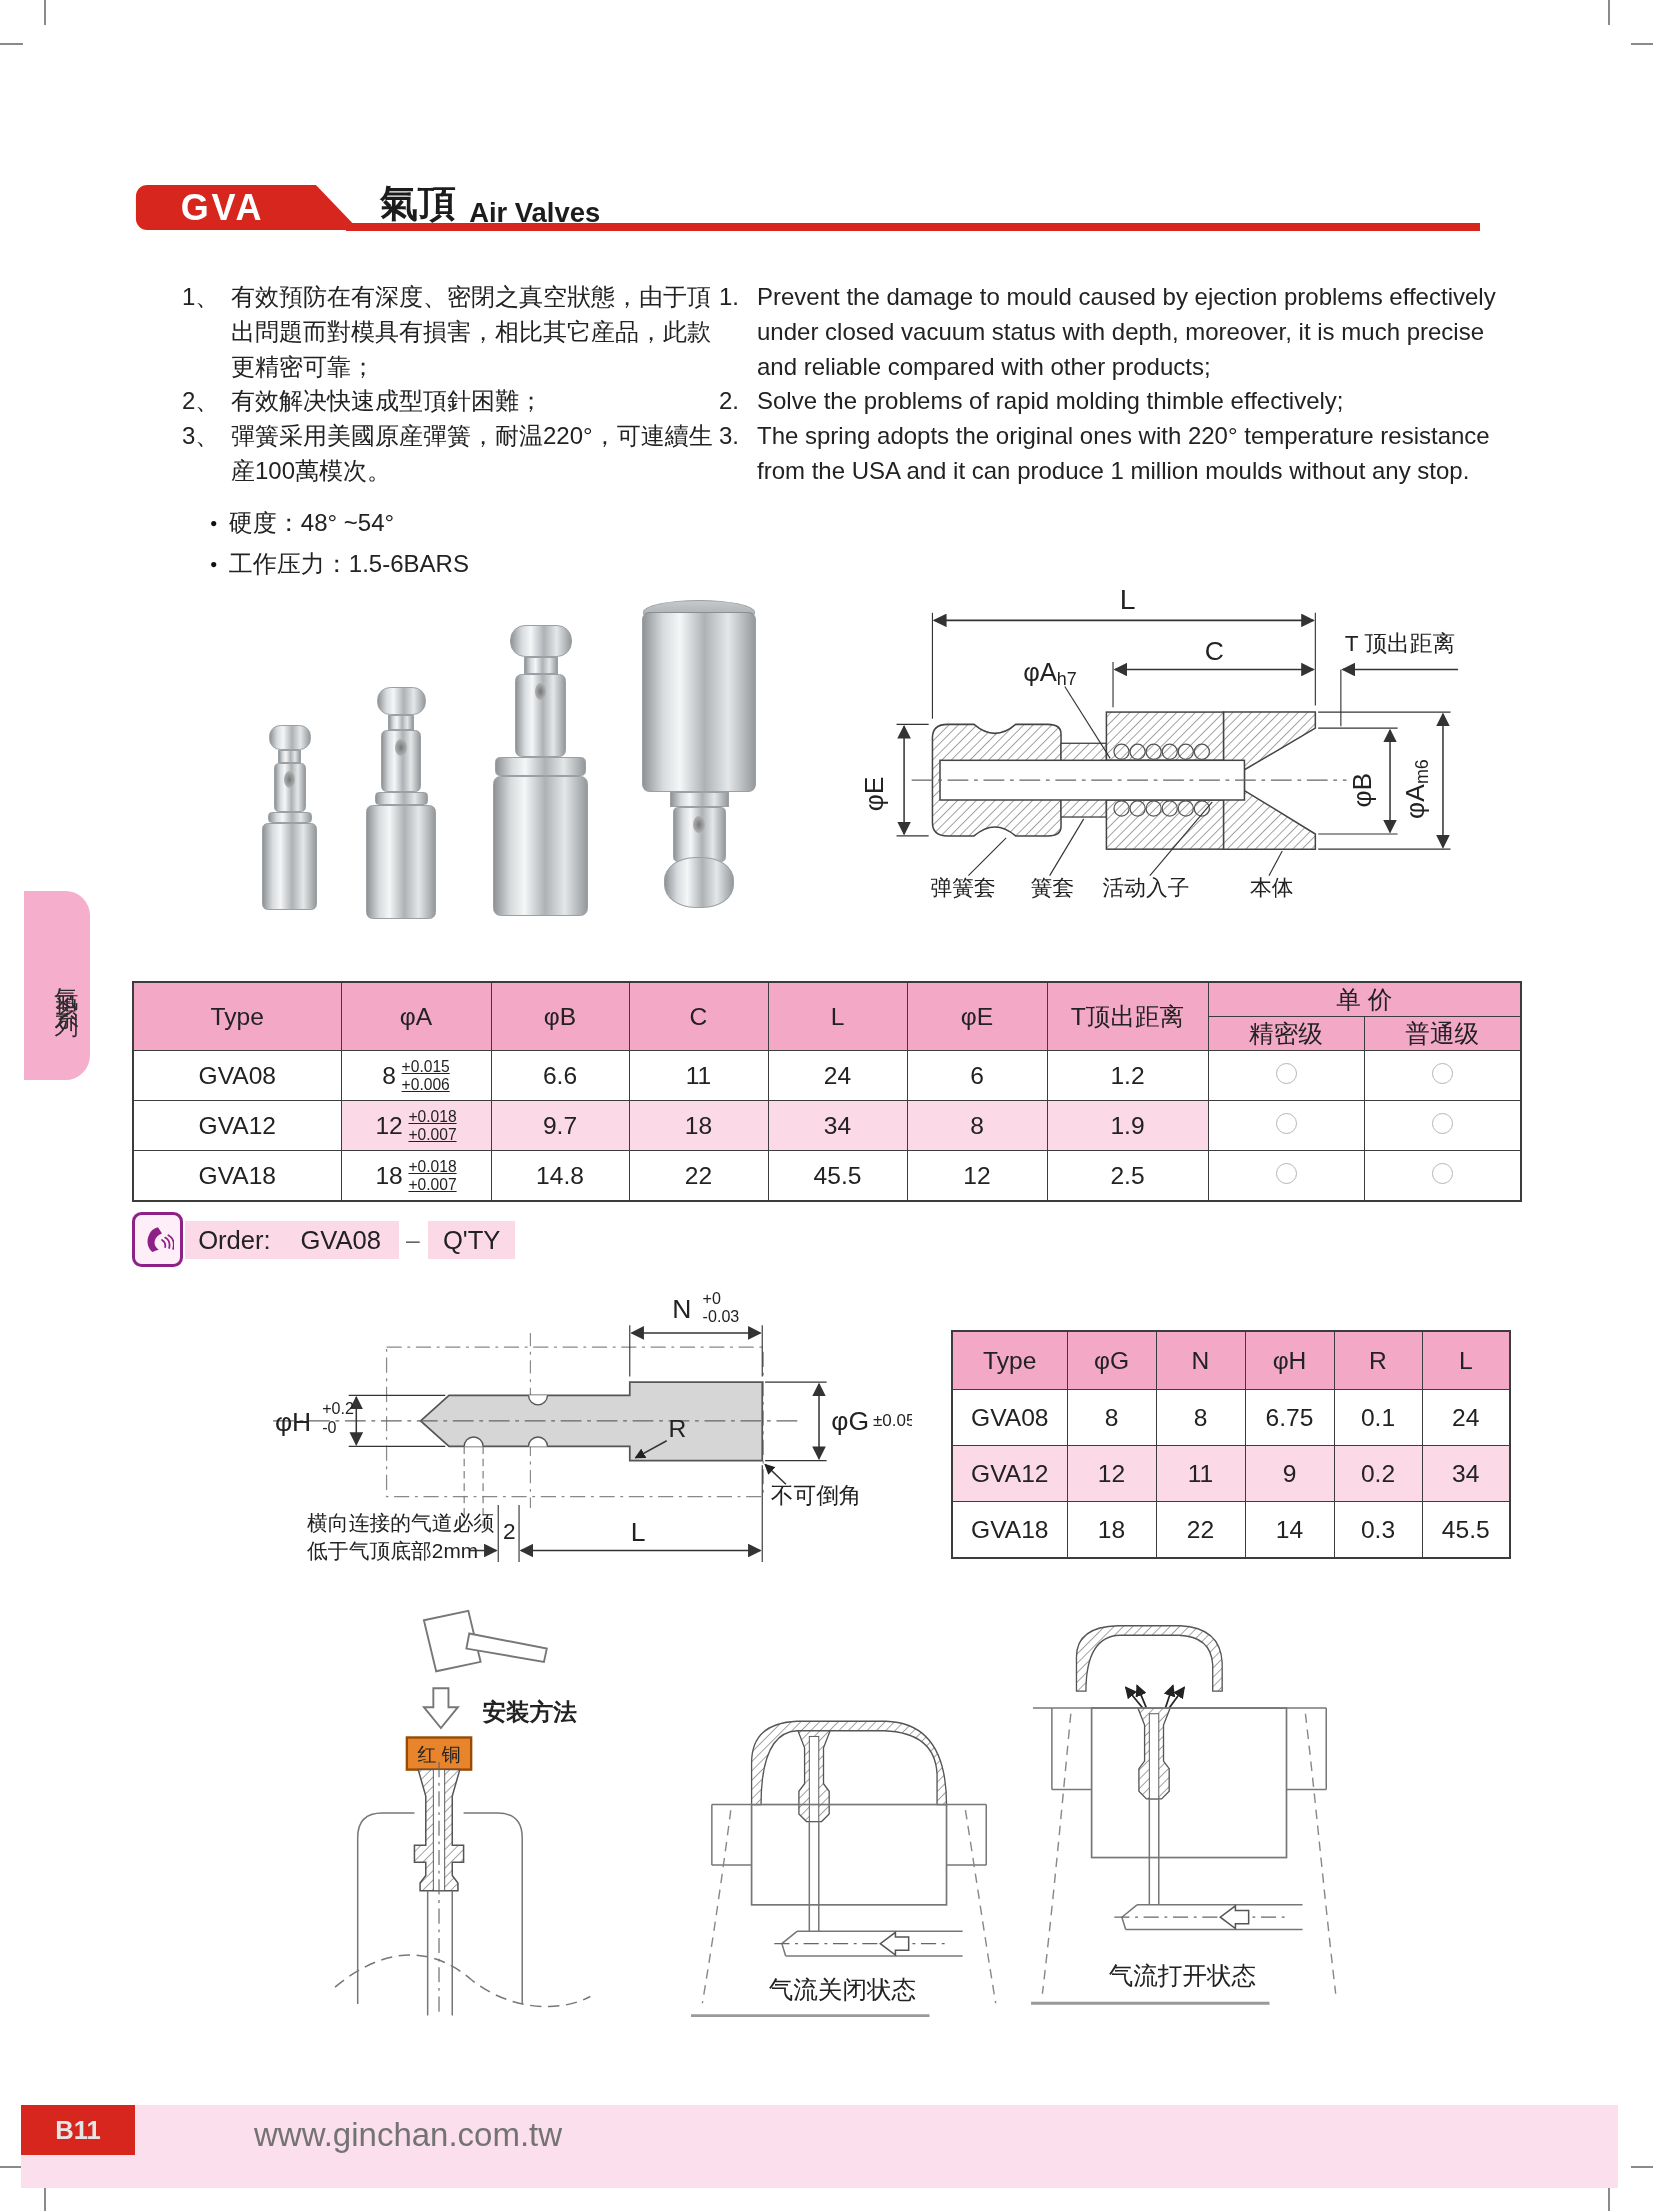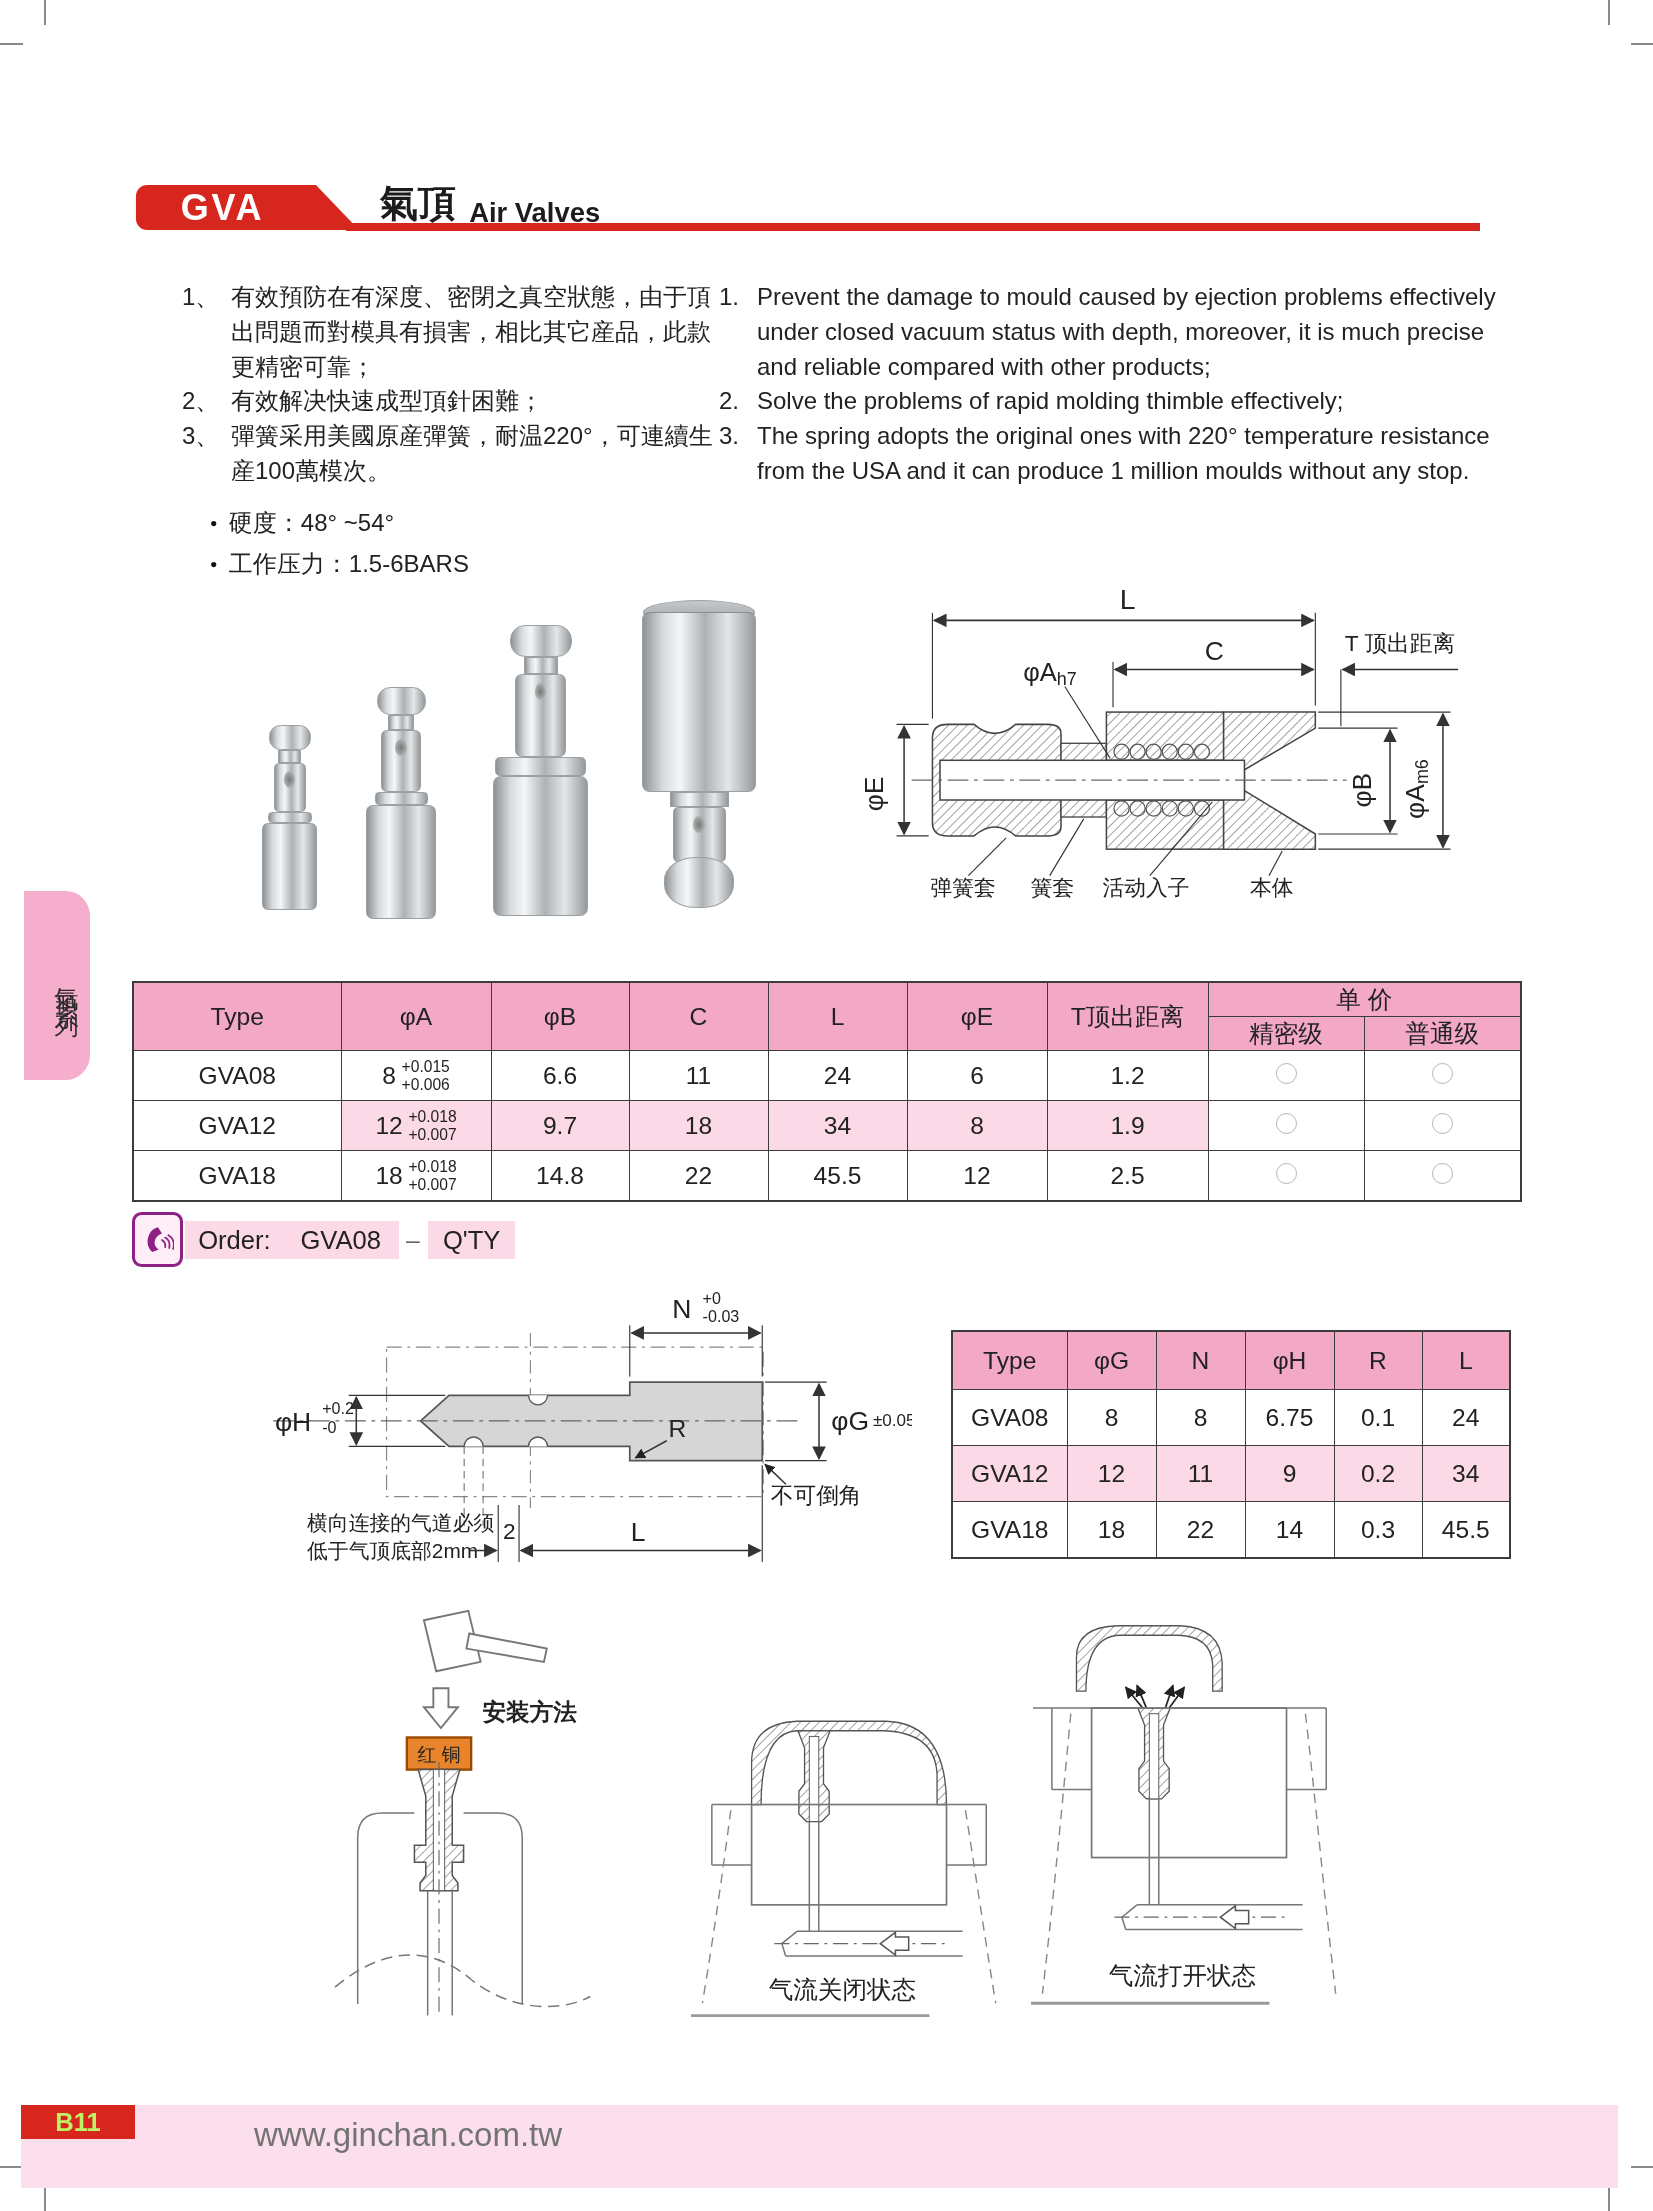--- a/index.html
+++ b/index.html
@@ -46,40 +46,40 @@
   th,td{border:1.9px solid #3c3c3c;text-align:center;font-weight:400;padding:0;}
   .t1 th,.t2 th{background:#f3a8c6;}
   .t1 thead tr:first-child th{height:31px;}
   .t1 thead tr:last-child th{height:31px;}
   .t1 tbody td{height:49px;}
   .t2 th{height:57px;}
   .t2 td{height:55px;}
   table{border:2.8px solid #3c3c3c;}
   .pinkcell{background:#fbd9e7;}
   .tolcol{display:inline-flex;flex-direction:column;font-size:15.6px;line-height:1.15;
-          text-align:left;margin-left:5.7px;vertical-align:middle;}
+          text-align:left;margin-left:5.7px;vertical-align:middle;text-decoration:underline;}
   .phiacell{display:flex;align-items:center;justify-content:center;}
   .circle{display:inline-block;width:19px;height:19px;border:1.9px solid #b5b5b5;border-radius:50%;}
 
   
   .phone-box{position:absolute;left:132px;top:1212px;width:45px;height:49px;border:3.8px solid #8e2185;
              border-radius:9.5px;display:flex;align-items:center;justify-content:center;background:#fdeef7;}
   .pill{position:absolute;background:#fbd9e7;font-size:25.6px;padding:4.7px 13.2px;top:1221px;}
   .order-dash{position:absolute;left:406px;top:1226px;font-size:24.6px;color:#666;}
 
   
   svg text{font-family:"Liberation Sans","DejaVu Sans",sans-serif;fill:#222;}
   .dline{stroke:#333;stroke-width:1.6;fill:none;}
   .eline{stroke:#333;stroke-width:1.2;fill:none;}
   .thin{stroke:#777;stroke-width:1.6;fill:none;}
 
   
   .footer-bar{position:absolute;left:21px;top:2105px;width:1597px;height:83px;background:#fcdfec;}
-  .footer-page{position:absolute;left:21px;top:2105px;width:114px;height:34px;background:#d7261d;
-               color:#bef264;font-size:25.6px;font-weight:bold;display:flex;align-items:center;justify-content:center;}
+  .footer-page{position:absolute;left:21px;top:2105px;width:114px;height:50px;background:#d7261d;
+               color:#e5e5e5;font-size:25.6px;font-weight:bold;display:flex;align-items:center;justify-content:center;}
   .footer-site{position:absolute;left:254px;top:2116px;font-size:33px;color:#737373;}
   .footer-tel{position:absolute;left:946px;top:2116px;font-size:26.5px;color:#333;display:flex;gap:38px;}
 </style>
 </head>
 <body>
 
 <div id="page">
 
   <svg width="0" height="0" style="position:absolute" aria-hidden="true">
     <defs>

